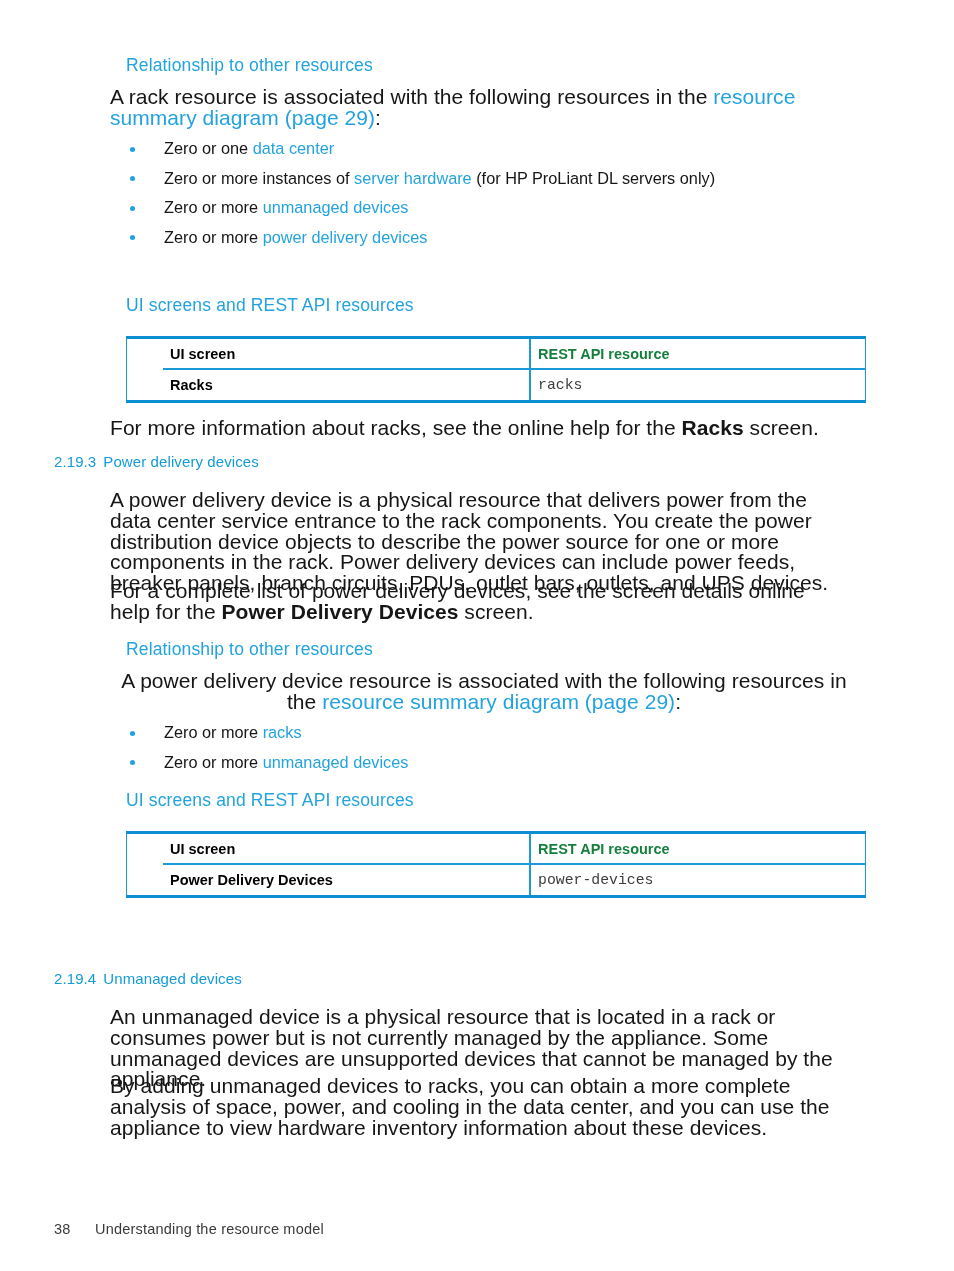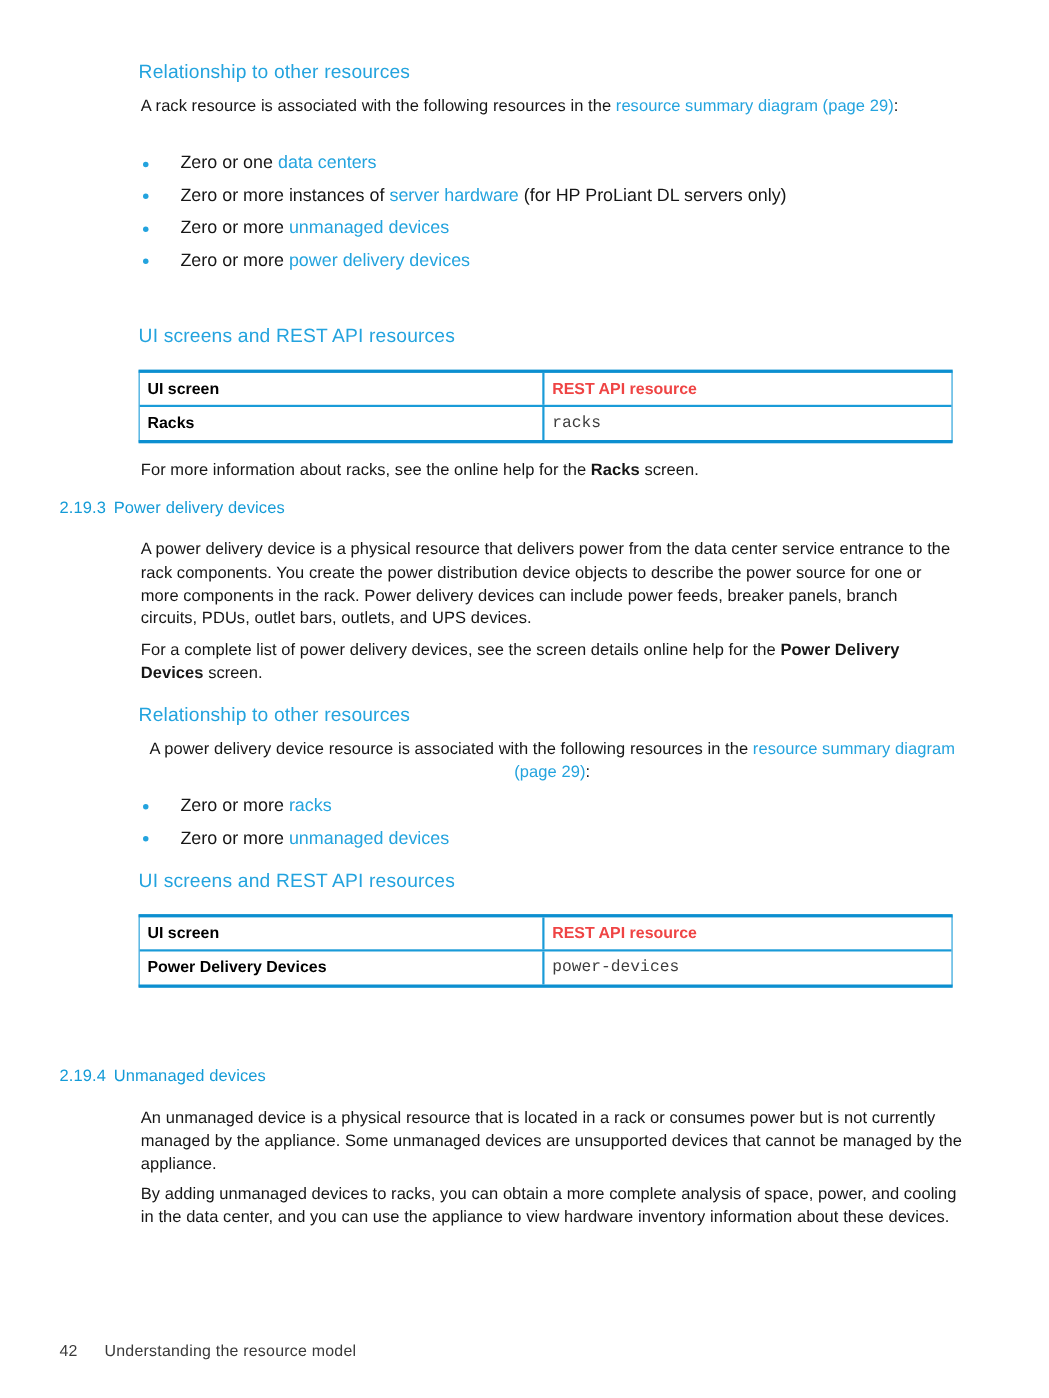--- a/index.html
+++ b/index.html
@@ -41,22 +41,22 @@
     font-size: 17.5px;
     font-weight: 400;
     color: #23A3DE;
     letter-spacing: 0.15px;
     white-space: nowrap;
   }
 
   
   .para {
     position: absolute;
-    left: 128px;
-    font-size: 15px;
+    left: 110px;
+    font-size: 21px;
     line-height: 20.8px;
     color: #161616;
     letter-spacing: 0.05px;
   }
   .para b { font-weight: 700; }
   .lnk { color: #23A3DE; }
 
   
   .bullets {
     position: absolute;
@@ -84,20 +84,21 @@
   
   .tbl {
     position: absolute;
     left: 126px;
     width: 740px;
     border-top: 3px solid #0C8FD0;
     border-bottom: 3px solid #0C8FD0;
     border-left: 1px solid #1A9BD8;
     border-right: 1px solid #1A9BD8;
     box-sizing: border-box;
+    padding-left: 36px;
   }
   .trow {
     display: flex;
     box-sizing: border-box;
   }
   .trow.hdr { border-bottom: 2px solid #1A9BD8; }
   .tc {
     box-sizing: border-box;
     padding: 6px 0 6px 7px;
     height: 29px;
@@ -108,21 +109,21 @@
     width: 368px;
     border-right: 2px solid #1A9BD8;
     font-size: 14.5px;
     font-weight: 700;
     color: #000;
   }
   .tc.c2 {
     flex: 1;
     font-size: 14.5px;
     font-weight: 700;
-    color: #ef4444;
+    color: #15803d;
   }
   .trow.body .tc.c2 {
     font-family: "Liberation Mono", monospace;
     font-weight: 400;
     font-size: 14.8px;
     color: #3d3d3d;
   }
   .trow.body .tc { height: 30px; }
 
   
@@ -143,21 +144,21 @@
 <div class="page">
 
   <div class="h4" style="top:55px;">Relationship to other resources</div>
 
   <div class="para" style="top:87px; width:740px;">
     <span>A rack resource is associated with the following resources in the </span><span class="lnk">resource summary diagram (page 29)</span><span>:</span>
   </div>
 
   <div class="bullets" style="top:134px;">
     <div class="bi">
-      <span class="dot"></span><span>Zero or one </span><span class="lnk">data centers</span><span></span>
+      <span class="dot"></span><span>Zero or one </span><span class="lnk">data center</span><span></span>
     </div>
     <div class="bi">
       <span class="dot"></span><span>Zero or more instances of </span><span class="lnk">server hardware</span><span> (for HP ProLiant DL servers only)</span>
     </div>
     <div class="bi">
       <span class="dot"></span><span>Zero or more </span><span class="lnk">unmanaged devices</span><span></span>
     </div>
     <div class="bi">
       <span class="dot"></span><span>Zero or more </span><span class="lnk">power delivery devices</span><span></span>
     </div>
@@ -221,16 +222,16 @@
 
   <div class="h3" style="top:970px;">
     <span class="num">2.19.4</span><span>Unmanaged devices</span>
   </div>
 
   <div class="para" style="top:1076px; width:752px;">By adding unmanaged devices to racks, you can obtain a more complete analysis of space, power, and cooling in the data center, and you can use the appliance to view hardware inventory information about these devices.</div>
 
   <div class="para" style="top:1007px; width:748px;">An unmanaged device is a physical resource that is located in a rack or consumes power but is not currently managed by the appliance. Some unmanaged devices are unsupported devices that cannot be managed by the appliance.</div>
 
   <div class="footer">
-    <span class="pg">42</span><span>Understanding the resource model</span>
+    <span class="pg">38</span><span>Understanding the resource model</span>
   </div>
 
 </div>
 
 </body></html>

